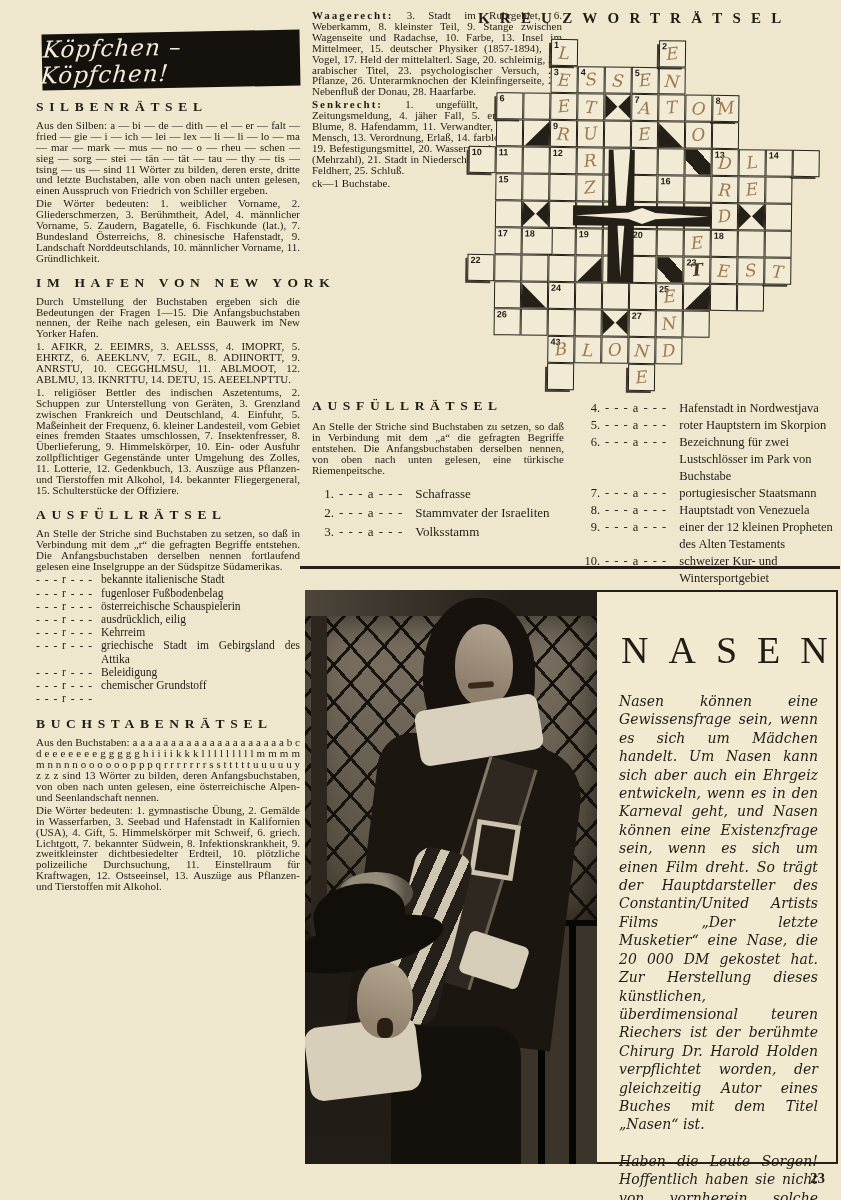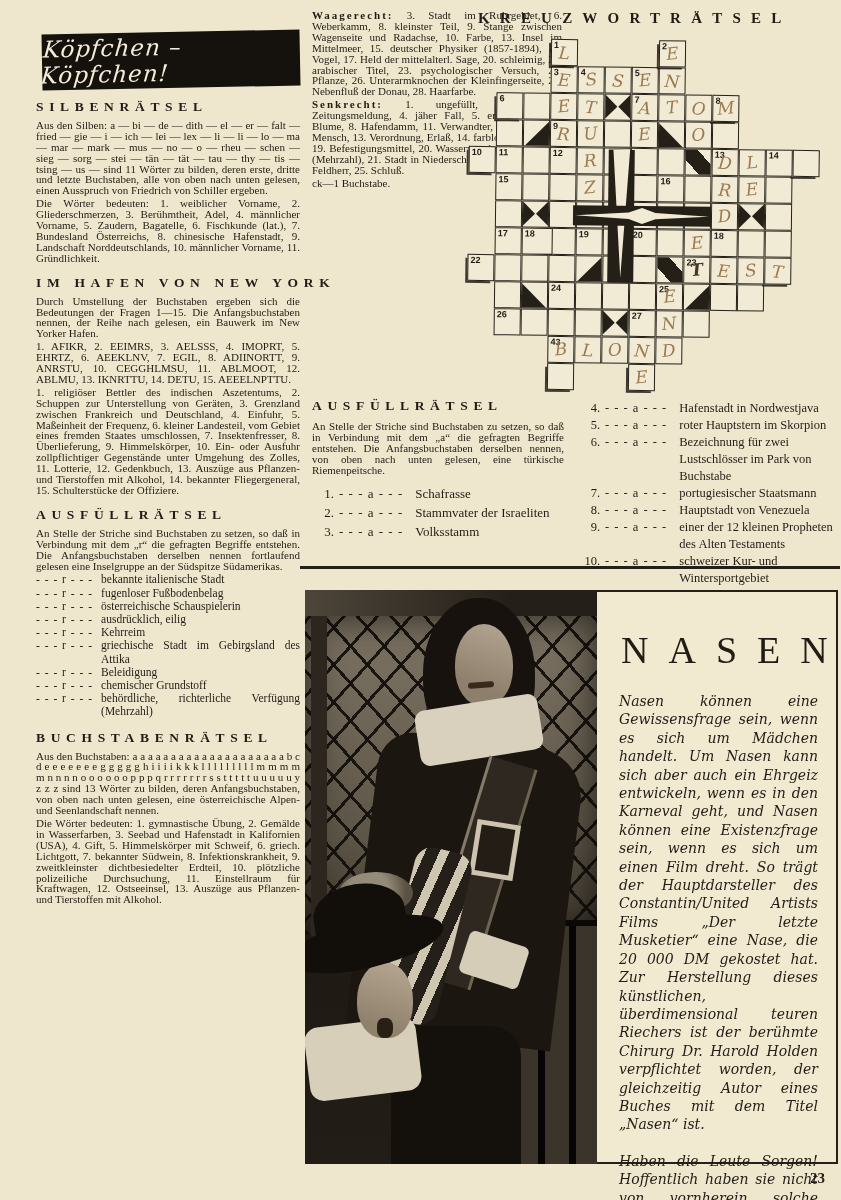--- a/index.html
+++ b/index.html
@@ -189,21 +189,20 @@
       <div class="fill-item">
         <span class="pat">- - - r - - -</span>
         <span class="txt">Beleidigung</span>
       </div>
       <div class="fill-item">
         <span class="pat">- - - r - - -</span>
         <span class="txt">chemischer Grundstoff</span>
       </div>
       <div class="fill-item">
         <span class="pat">- - - r - - -</span>
-        <span class="txt">behördliche, richterliche Verfügung (Mehrzahl)</span>
       </div>
     </div>
 
   <div class="sec-heading">BUCHSTABENRÄTSEL</div>
   <p>Aus den Buchstaben: a a a a a a a a a a a a a a a a a a a a b c d e e e e e e e g g g g g h i i i i k k k l l l l l l l l l m m m m m n n n n o o o o o o p p p q r r r r r r r s s t t t t t u u u u u y z z z sind 13 Wörter zu bilden, deren Anfangsbuchstaben, von oben nach unten gelesen, eine österreichische Alpen- und Seenlandschaft nennen.</p>
   <p>Die Wörter bedeuten: 1. gymnastische Übung, 2. Gemälde in Wasserfarben, 3. Seebad und Hafenstadt in Kalifornien (USA), 4. Gift, 5. Himmelskörper mit Schweif, 6. griech. Lichtgott, 7. bekannter Südwein, 8. Infektionskrankheit, 9. zweitkleinster dichtbesiedelter Erdteil, 10. plötzliche polizeiliche Durchsuchung, 11. Einstellraum für Kraftwagen, 12. Ostseeinsel, 13. Auszüge aus Pflanzen- und Tierstoffen mit Alkohol.</p>
 </div>
 
 <div class="col-mid-top bodytext">
   <p><span class="ws-label">Waagerecht:</span><span> 3. Stadt im Ruhrgebiet, 6. Weberkamm, 8. kleinster Teil, 9. Stange zwischen Wagenseite und Radachse, 10. Farbe, 13. Insel im Mittelmeer, 15. deutscher Physiker (1857-1894), 16. Vogel, 17. Held der mittelalterl. Sage, 20. schleimig, 22. arabischer Titel, 23. psychologischer Versuch, 24. Pflanze, 26. Unterarmknochen der Kleinfingerseite, 27. Nebenfluß der Donau, 28. Haarfarbe.</span></p>

